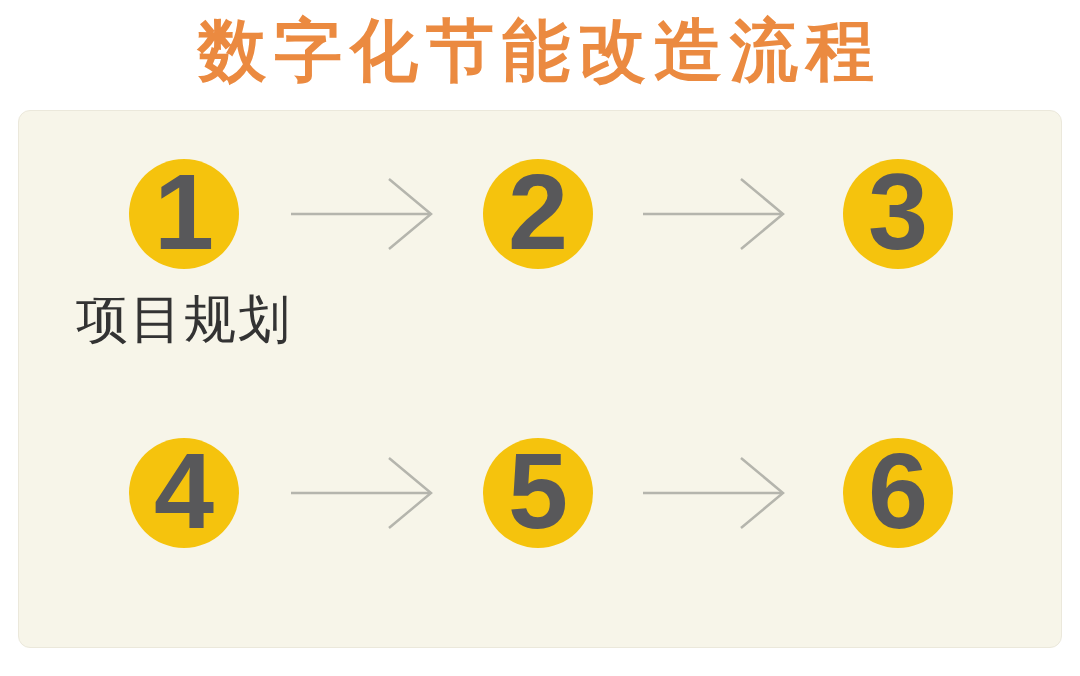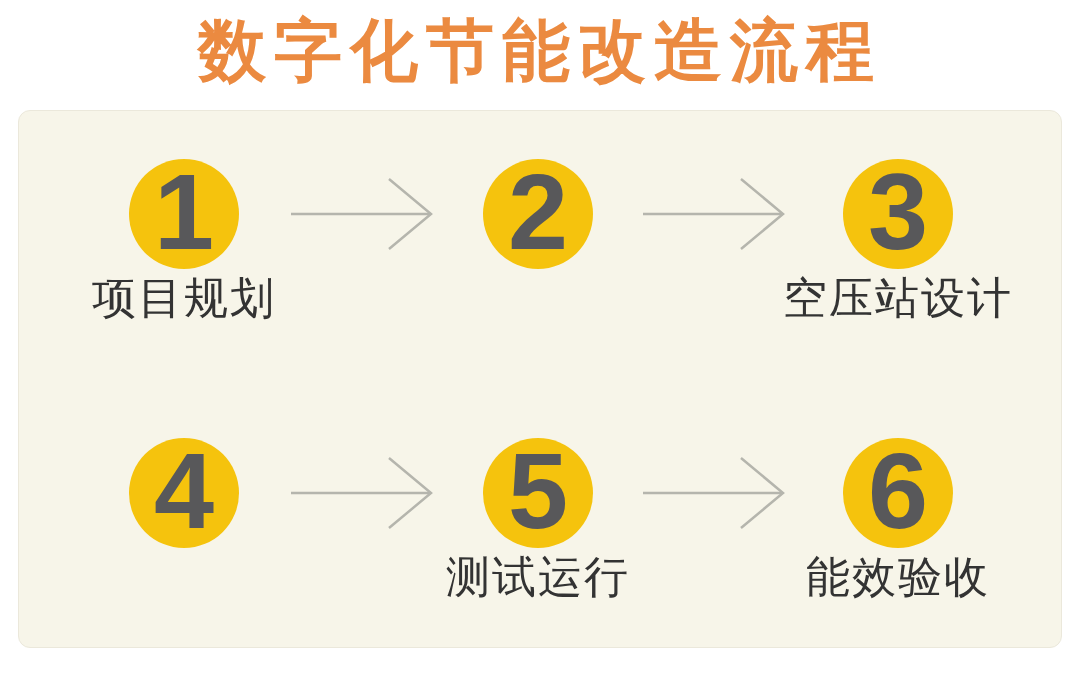--- a/index.html
+++ b/index.html
@@ -53,21 +53,22 @@
     overflow:visible;
   }
   .step .num{
     font-size:108px;
     line-height:1;
     font-weight:600;
     color:var(--number-color);
     transform:translateY(-2px);
   }
   .step .label{
-    font-size:44px;
+    margin-top:16px;
+    font-size:52px;
     font-weight:500;
     letter-spacing:2px;
     color:var(--label-color);
     white-space:nowrap;
     font-family:Liberation Mono, monospace;
   }
   
   .c1{left:15px;}  .c2{left:369px;} .c3{left:729px;}
   .r1{top:48px;}   .r2{top:327px;}
   .arrow{
@@ -113,47 +114,44 @@
 
     <svg class="arrow a2" viewBox="0 0 150 90">
       <line x1="2" y1="45" x2="141" y2="45"></line>
       <polyline points="100,10 142,45 100,80"></polyline>
     </svg>
 
     <div class="step c3 r1">
       <div class="circle">
         <span class="num">3</span>
       </div>
-      <div class="label">空压站设计</div>
     </div>
 
     <div class="step c1 r2">
       <div class="circle">
         <span class="num">4</span>
       </div>
     </div>
 
     <svg class="arrow a3" viewBox="0 0 150 90">
       <line x1="2" y1="45" x2="141" y2="45"></line>
       <polyline points="100,10 142,45 100,80"></polyline>
     </svg>
 
     <div class="step c2 r2">
       <div class="circle">
         <span class="num">5</span>
       </div>
-      <div class="label">测试运行</div>
     </div>
 
     <svg class="arrow a4" viewBox="0 0 150 90">
       <line x1="2" y1="45" x2="141" y2="45"></line>
       <polyline points="100,10 142,45 100,80"></polyline>
     </svg>
 
     <div class="step c3 r2">
       <div class="circle">
         <span class="num">6</span>
       </div>
-      <div class="label">能效验收</div>
     </div>
 
   </div>
 </div>
 
 </body></html>

